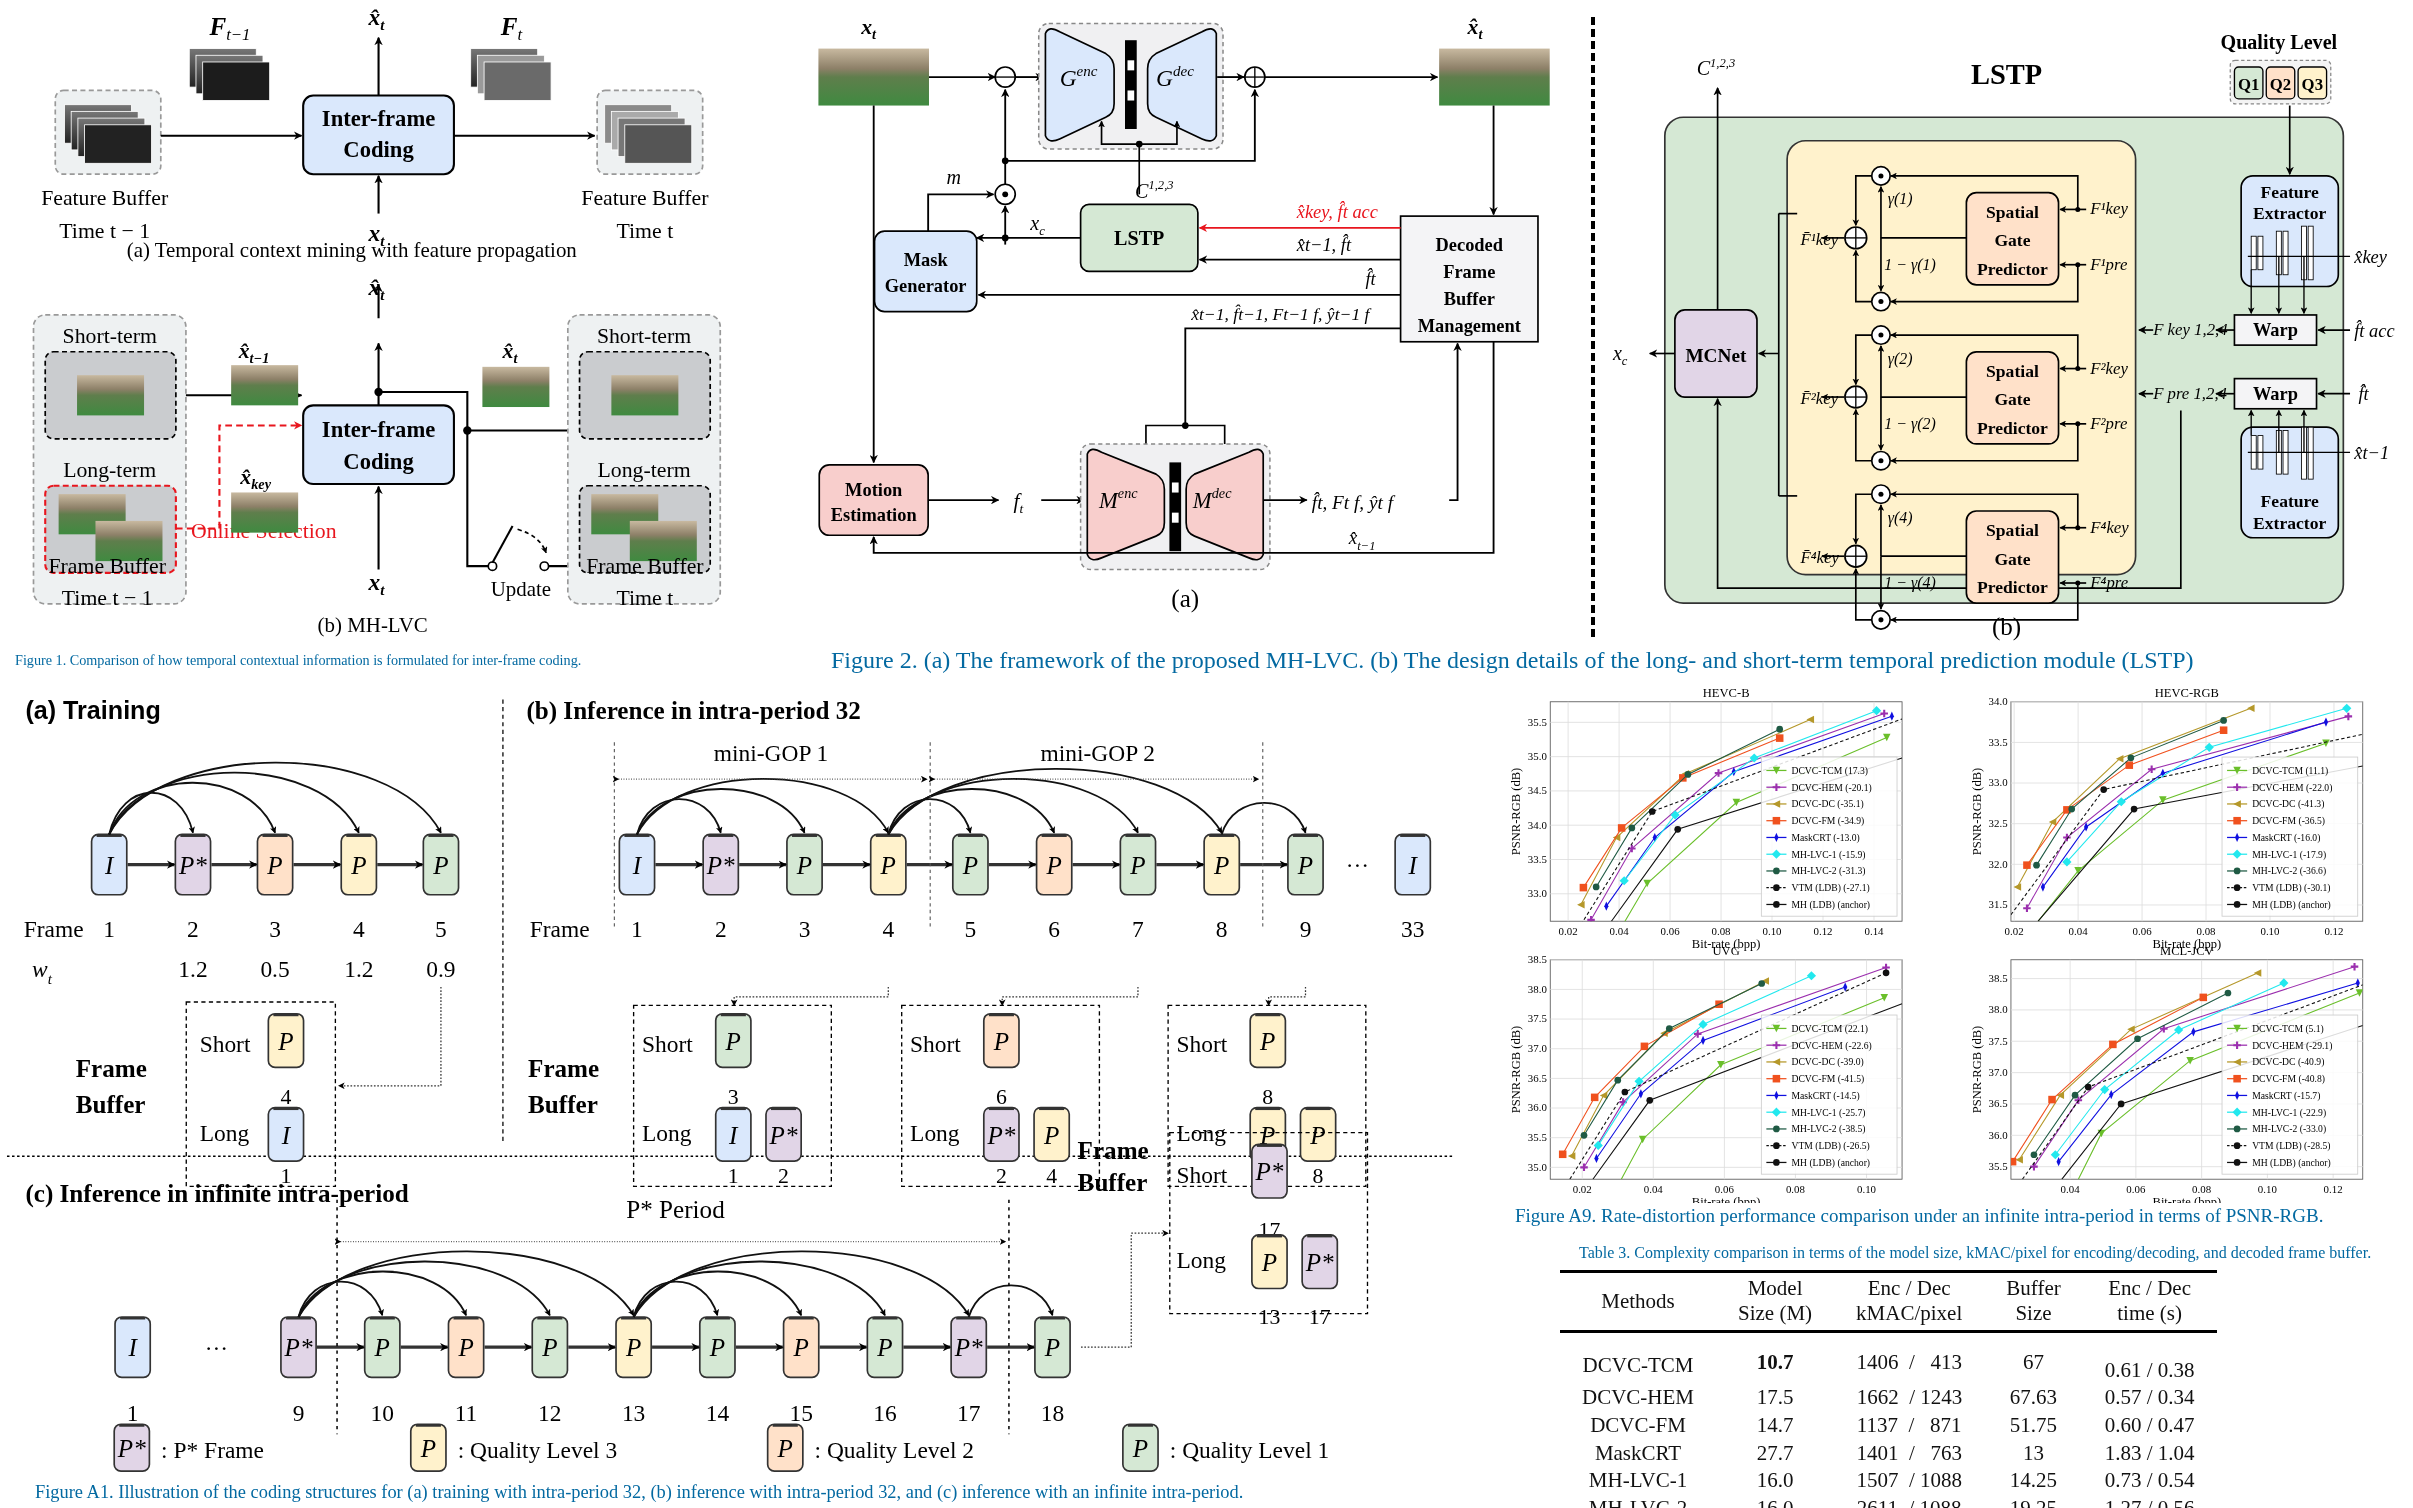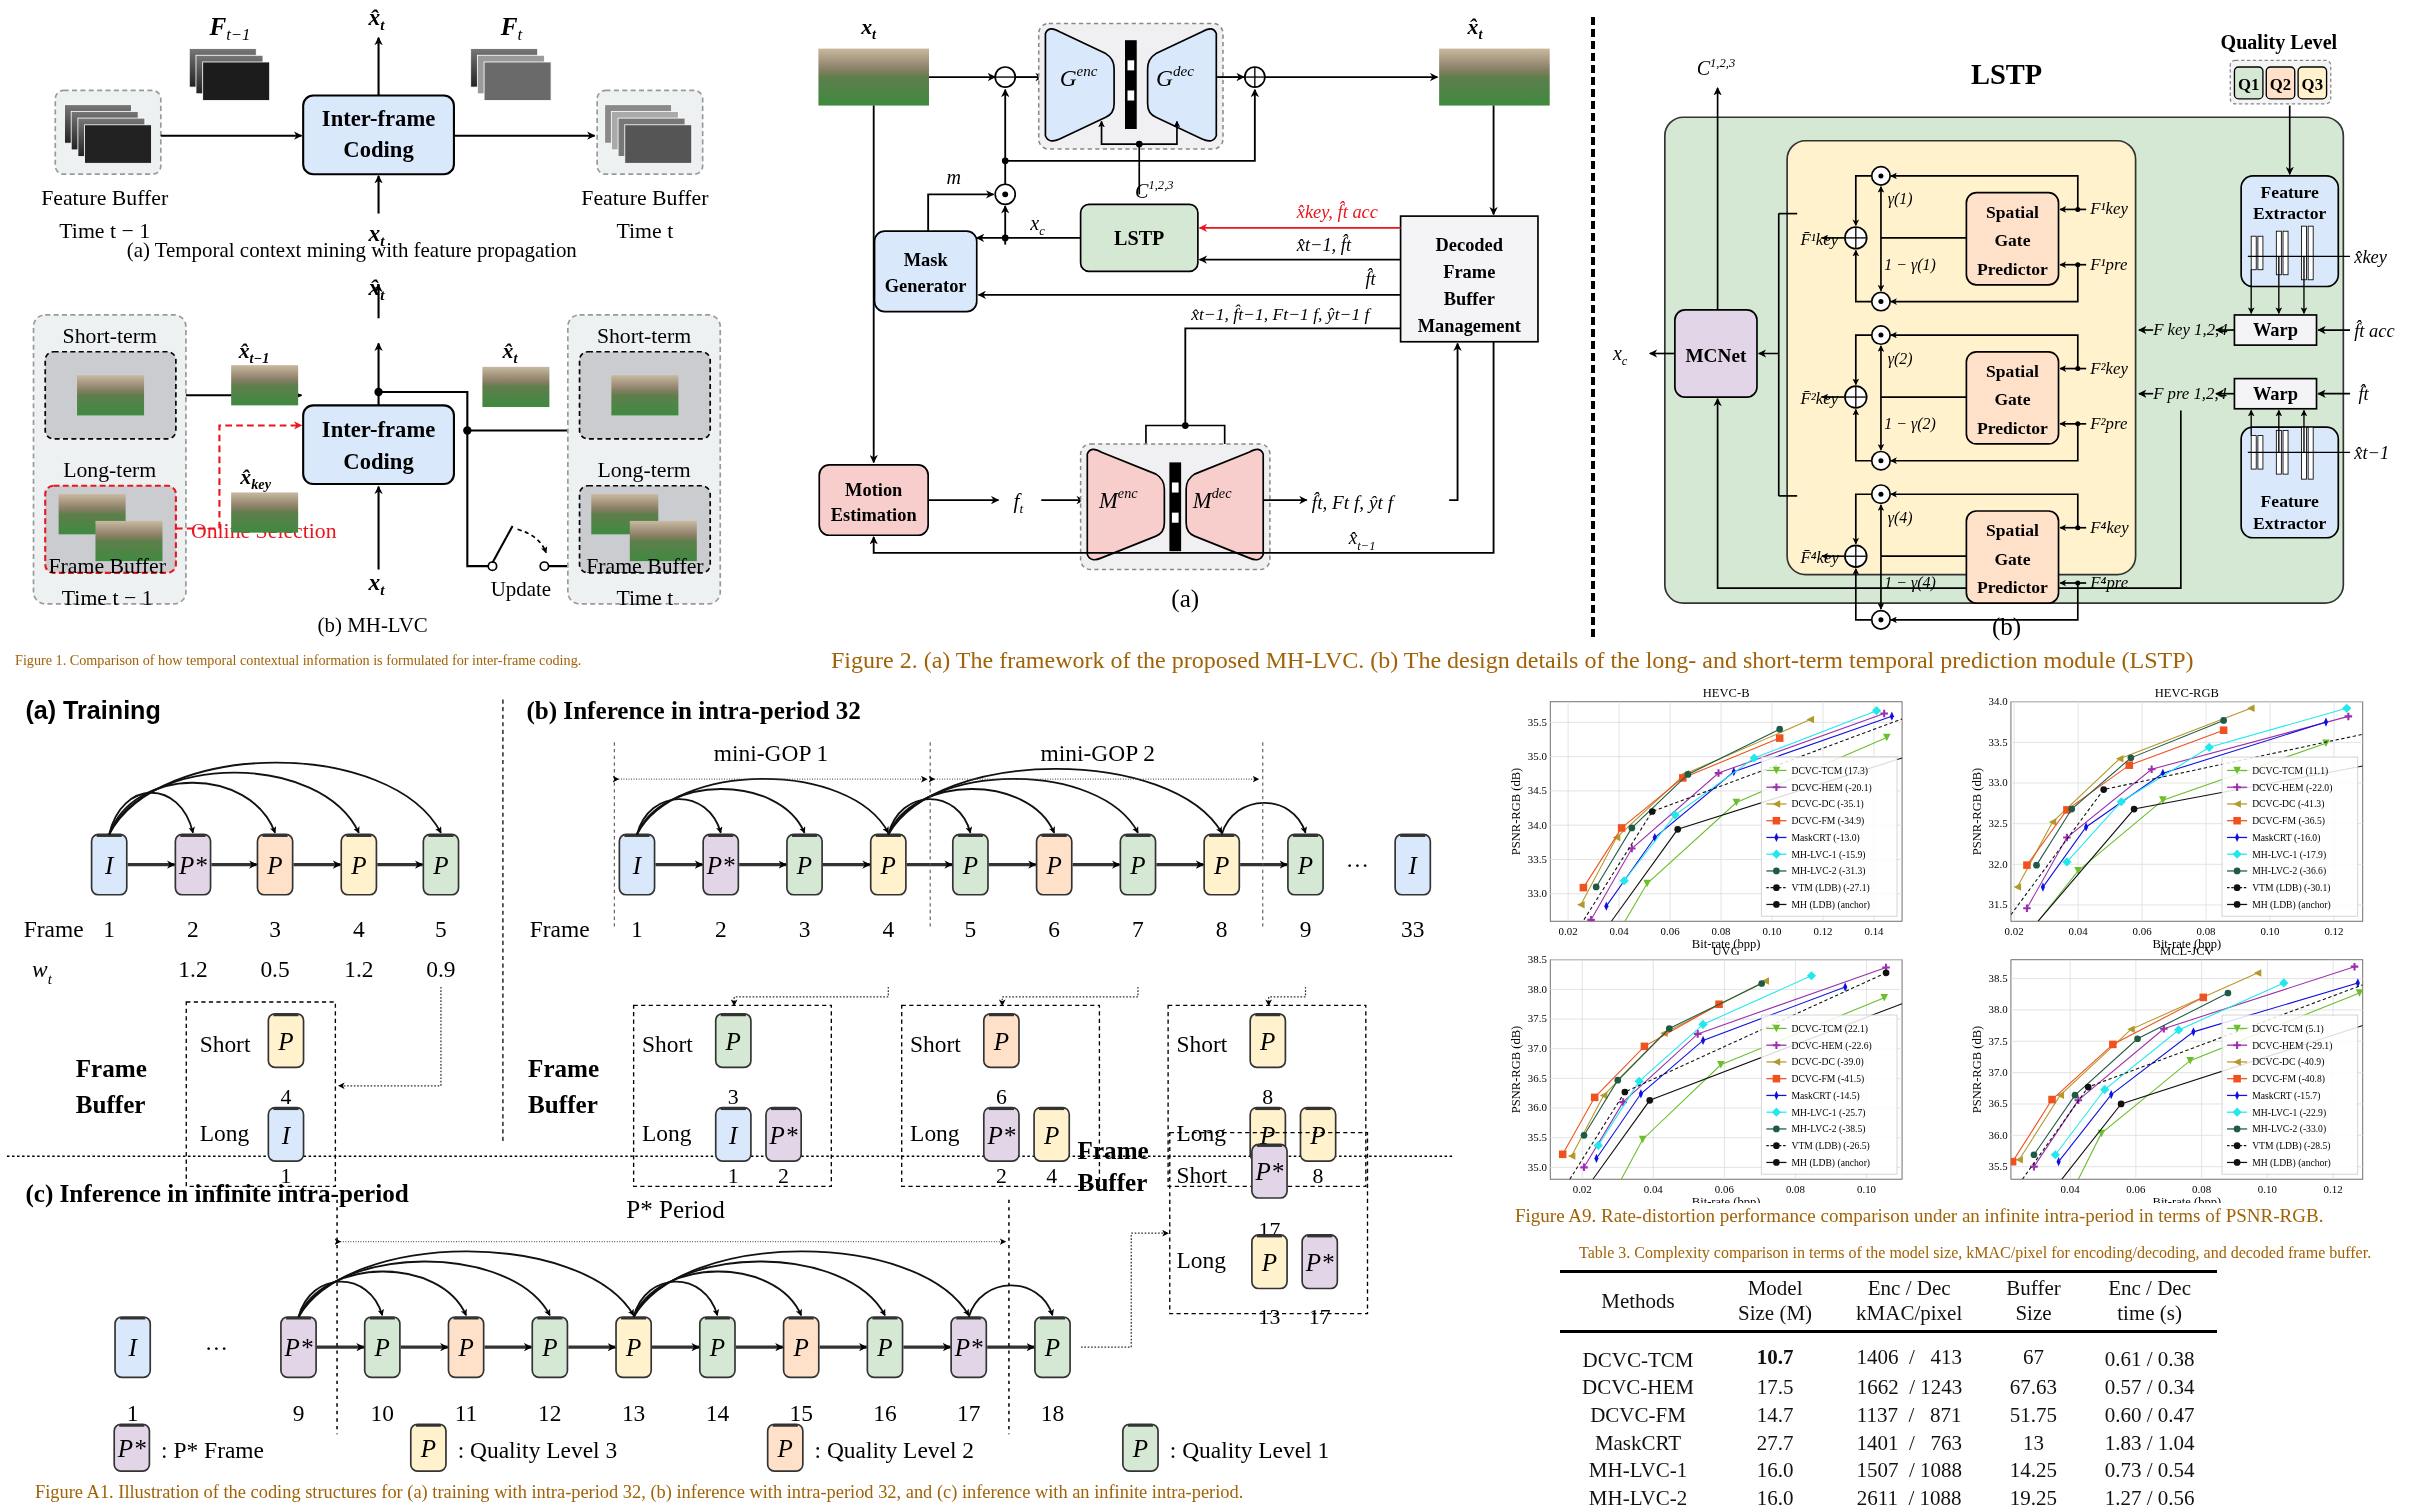--- a/index.html
+++ b/index.html
@@ -1,19 +1,19 @@
 <!DOCTYPE html>
 <html style="font-size:13.4px"><head>
 <meta charset="utf-8">
 <style>
   html,body{margin:0;padding:0;background:#fff;}
   body{width:2413px;height:1508px;position:relative;overflow:hidden;font-family:"Liberation Serif","DejaVu Serif",serif;color:#111;}
   .abs{position:absolute;}
   svg text{font-family:"Liberation Serif","DejaVu Serif",serif;}
-  .cap{font-family:"Liberation Serif",serif;color:#a16207;white-space:nowrap;}
+  .cap{font-family:"Liberation Serif",serif;color:#0369a1;white-space:nowrap;}
   .photo{fill:url(#horseGrad);}
   table.cx{border-collapse:collapse;font-family:"Liberation Serif",serif;font-size:21px;}
   table.cx th{font-weight:normal;padding:3.4px 22px;line-height:25px;text-align:center;}
   table.cx td{padding:0.8px 22px;text-align:center;line-height:26px;}
   table.cx thead tr{border-top:3.4px solid #000;border-bottom:3.4px solid #000;}
   table.cx tbody tr:last-child td{padding-bottom:5px;}
   table.cx{border-bottom:3.4px solid #000;}
 </style>
 </head>
 <body>
@@ -1544,21 +1544,21 @@
           <th>Buffer<br>Size</th>
           <th>Enc / Dec<br>time (s)</th>
         </tr>
       </thead>
     <tbody id="tbody">
         <tr>
           <td style="white-space: pre; padding-top: 14px;">DCVC-TCM</td>
           <td style="white-space: pre; padding-top: 8.4px; font-weight: bold;">10.7</td>
           <td style="white-space: pre; padding-top: 8.4px;">1406  /   413</td>
           <td style="white-space: pre; padding-top: 8.4px;">67</td>
-          <td style="white-space: pre; padding-top: 13px;">0.61 / 0.38</td>
+          <td style="white-space: pre; padding-top: 24px;">0.61 / 0.38</td>
         </tr>
         <tr>
           <td style="white-space: pre;">DCVC-HEM</td>
           <td style="white-space: pre;">17.5</td>
           <td style="white-space: pre; text-align: right;">1662  / 1243</td>
           <td style="white-space: pre;">67.63</td>
           <td style="white-space: pre;">0.57 / 0.34</td>
         </tr>
         <tr>
           <td style="white-space: pre;">DCVC-FM</td>

